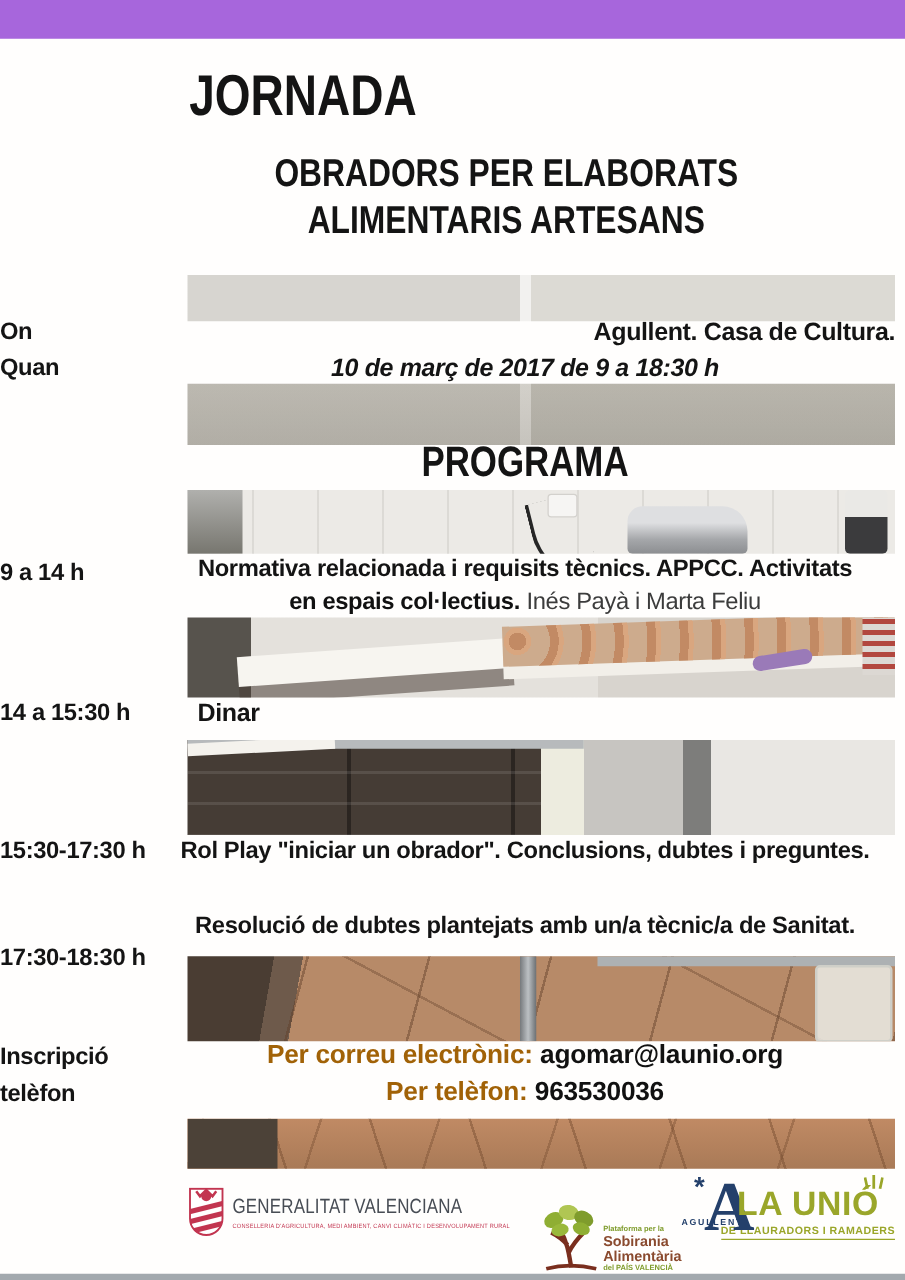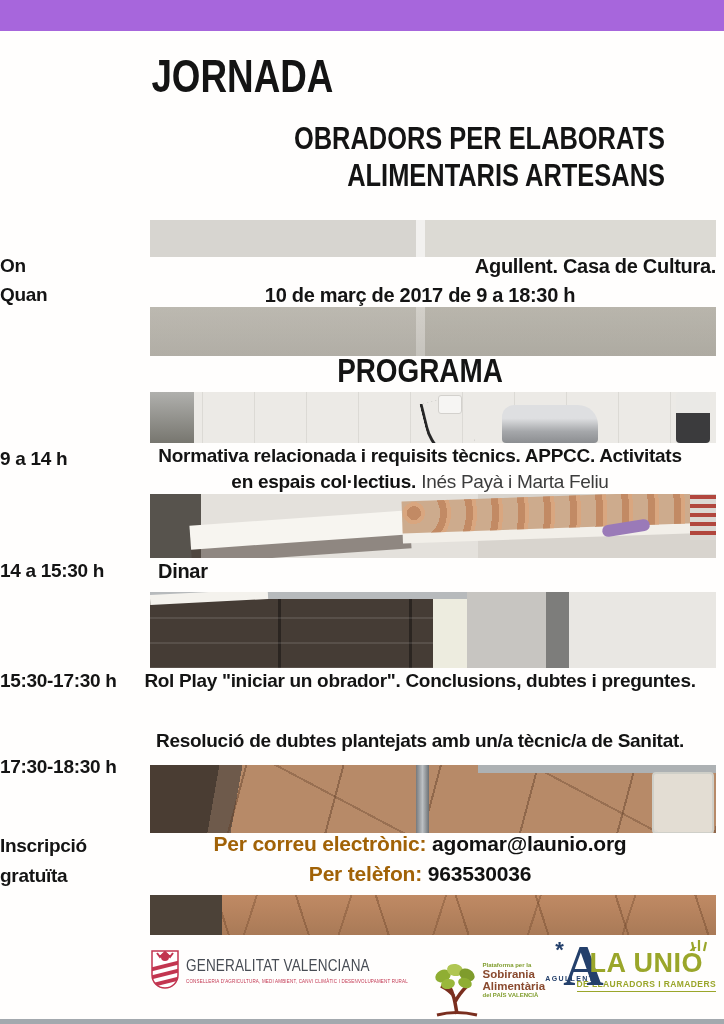--- a/index.html
+++ b/index.html
@@ -9,21 +9,21 @@
   }
   .top-bar{position:absolute;left:0;top:0;width:724px;height:31px;background:#a766dc;}
   .bottom-edge{position:absolute;left:0;bottom:0;width:724px;height:5px;background:#a3a9ae;}
 
   
   .title-block{position:absolute;left:88px;top:52px;width:634px;}
   .title-block h1{
     margin:0;font-size:46px;line-height:48px;font-weight:700;letter-spacing:0;
     transform:scaleX(.80);transform-origin:center;
   }
-  .subtitle{position:absolute;left:88px;top:120px;width:634px;text-align:right;
+  .subtitle{position:absolute;left:88px;top:120px;width:634px;text-align:center;
     font-size:31px;line-height:37px;font-weight:700;}
   .subtitle div{transform:scaleX(.82);transform-origin:center;}
   .program-heading{
     position:absolute;left:124px;top:350px;width:592px;margin:0;text-align:center;
     font-size:34px;line-height:40px;font-weight:700;transform:scaleX(.82);transform-origin:center;
   }
 
   
   .time-label{
     position:absolute;left:0;width:148px;
@@ -32,21 +32,21 @@
   .lbl-on{top:253px;}   .lbl-quan{top:282px;}
   .lbl-t1{top:446px;}   .lbl-t2{top:558px;}
   .lbl-t3{top:668px;}   .lbl-t4{top:754px;}
   .lbl-ins1{top:833px;} .lbl-ins2{top:863px;}
 
   
   .content-row{
     position:absolute;left:124px;width:592px;text-align:center;
     font-size:20px;line-height:26px;font-weight:700;letter-spacing:-.3px;
   }
-  .r-place{top:253px;text-align:right;} .r-date{top:282px;}
+  .r-place{top:253px;text-align:right;} .r-date{top:282px;font-style:italic;}
   .r-s1a{top:443px;font-size:19px;} .r-s1b{top:469px;font-size:19px;}
   .r-dinar{top:558px;left:158px;width:300px;text-align:left;}
   .r-s3a{top:668px;font-size:19px;} .r-s3b{top:696px;font-size:19px;}
   .r-s4{top:728px;font-size:19px;}
   .r-mail{top:831px;font-size:21px;font-weight:400;letter-spacing:-.2px;}
   .r-tel{top:861px;font-size:21px;font-weight:400;letter-spacing:-.2px;}
   .reg{font-weight:400;color:#3c3c3c;}
   .pfx{font-weight:700;color:#a16207;margin-right:.28em;}
   .bld{font-weight:700;color:#111;}
 
@@ -108,21 +108,21 @@
 
   
   .logos{position:absolute;left:150px;top:938px;width:566px;height:64px;
     display:flex;justify-content:space-between;align-items:center;}
   .logo{display:flex;align-items:center;}
   .gv-txt{margin-left:6px;}
   .gv-name{font-size:16.5px;color:#474c54;letter-spacing:.2px;white-space:nowrap;
     transform:scaleX(.82);transform-origin:left;}
   .gv-sub{font-size:5px;color:#c23550;letter-spacing:.2px;white-space:nowrap;margin-top:3px;
     transform:scaleX(.9);transform-origin:left;}
-  .sob{align-items:flex-start;margin-top:40px;}
+  .sob{align-items:flex-end;margin-top:40px;}
   .sob-txt{margin-left:4px;line-height:1.05;}
   .sob-s{font-size:6px;font-weight:700;color:#7f9c2c;white-space:nowrap;}
   .sob-b{font-size:11.5px;font-weight:700;color:#8a4a2e;white-space:nowrap;}
   .ag{position:relative;width:78px;height:62px;}
   .ag-a{position:absolute;left:18px;top:-4px;font-family:"Liberation Serif",serif;
     font-weight:700;font-size:56px;line-height:62px;color:#24406b;}
   .ag-star{position:absolute;left:10px;top:-2px;font-size:22px;font-weight:700;color:#24406b;}
   .ag-name{position:absolute;left:0px;top:36px;font-size:7px;font-weight:700;
     letter-spacing:1.4px;color:#24406b;}
   .unio{display:block;text-align:center;}
@@ -193,21 +193,21 @@
   <div class="time-label lbl-t2">14 a 15:30 h</div>
   <div class="content-row r-dinar">Dinar</div>
 
   <div class="time-label lbl-t3">15:30-17:30 h</div>
   <div class="content-row r-s3a">Rol Play "iniciar un obrador". Conclusions, dubtes i preguntes.</div>
 
   <div class="time-label lbl-t4">17:30-18:30 h</div>
   <div class="content-row r-s4">Resolució de dubtes plantejats amb un/a tècnic/a de Sanitat.</div>
 
   <div class="time-label lbl-ins1">Inscripció</div>
-  <div class="time-label lbl-ins2">gratuïta</div>
+  <div class="time-label lbl-ins2">telèfon</div>
   <div class="content-row r-mail">
     <span class="pfx">Per correu electrònic:</span><span class="bld">agomar@launio.org</span>
   </div>
   <div class="content-row r-tel">
     <span class="pfx">Per telèfon:</span><span class="bld">963530036</span>
   </div>
 
   <div class="logos">
 
     <div class="logo">

